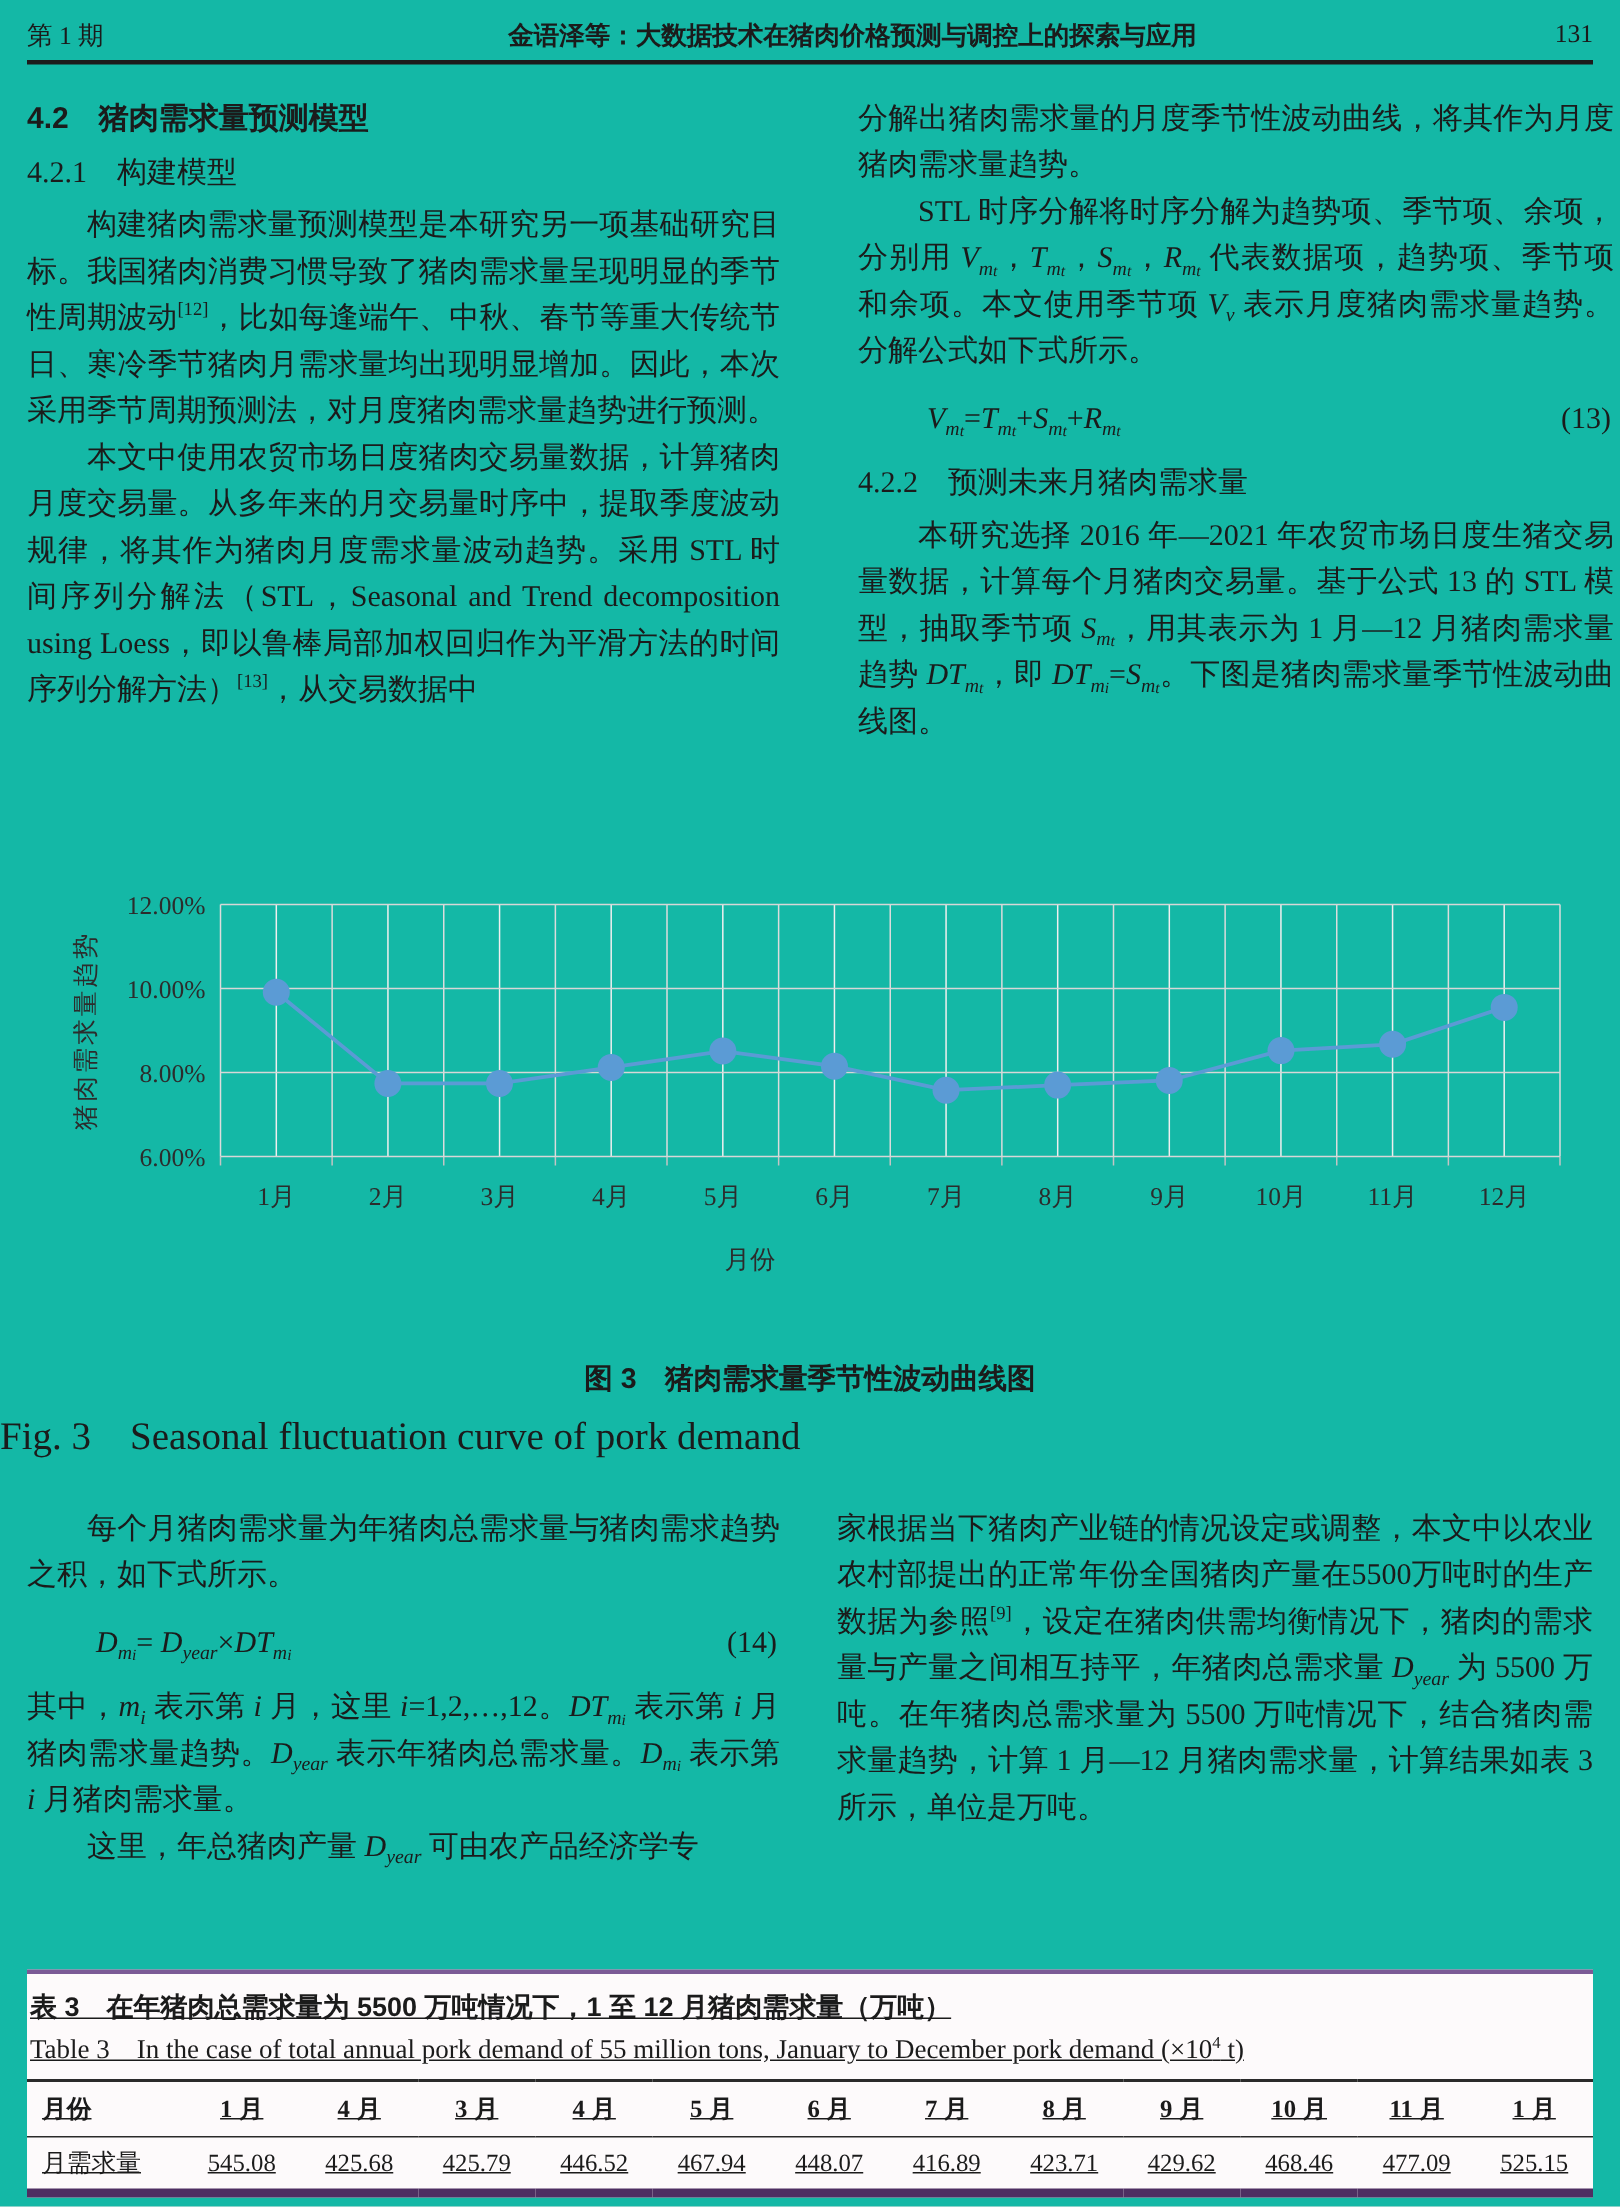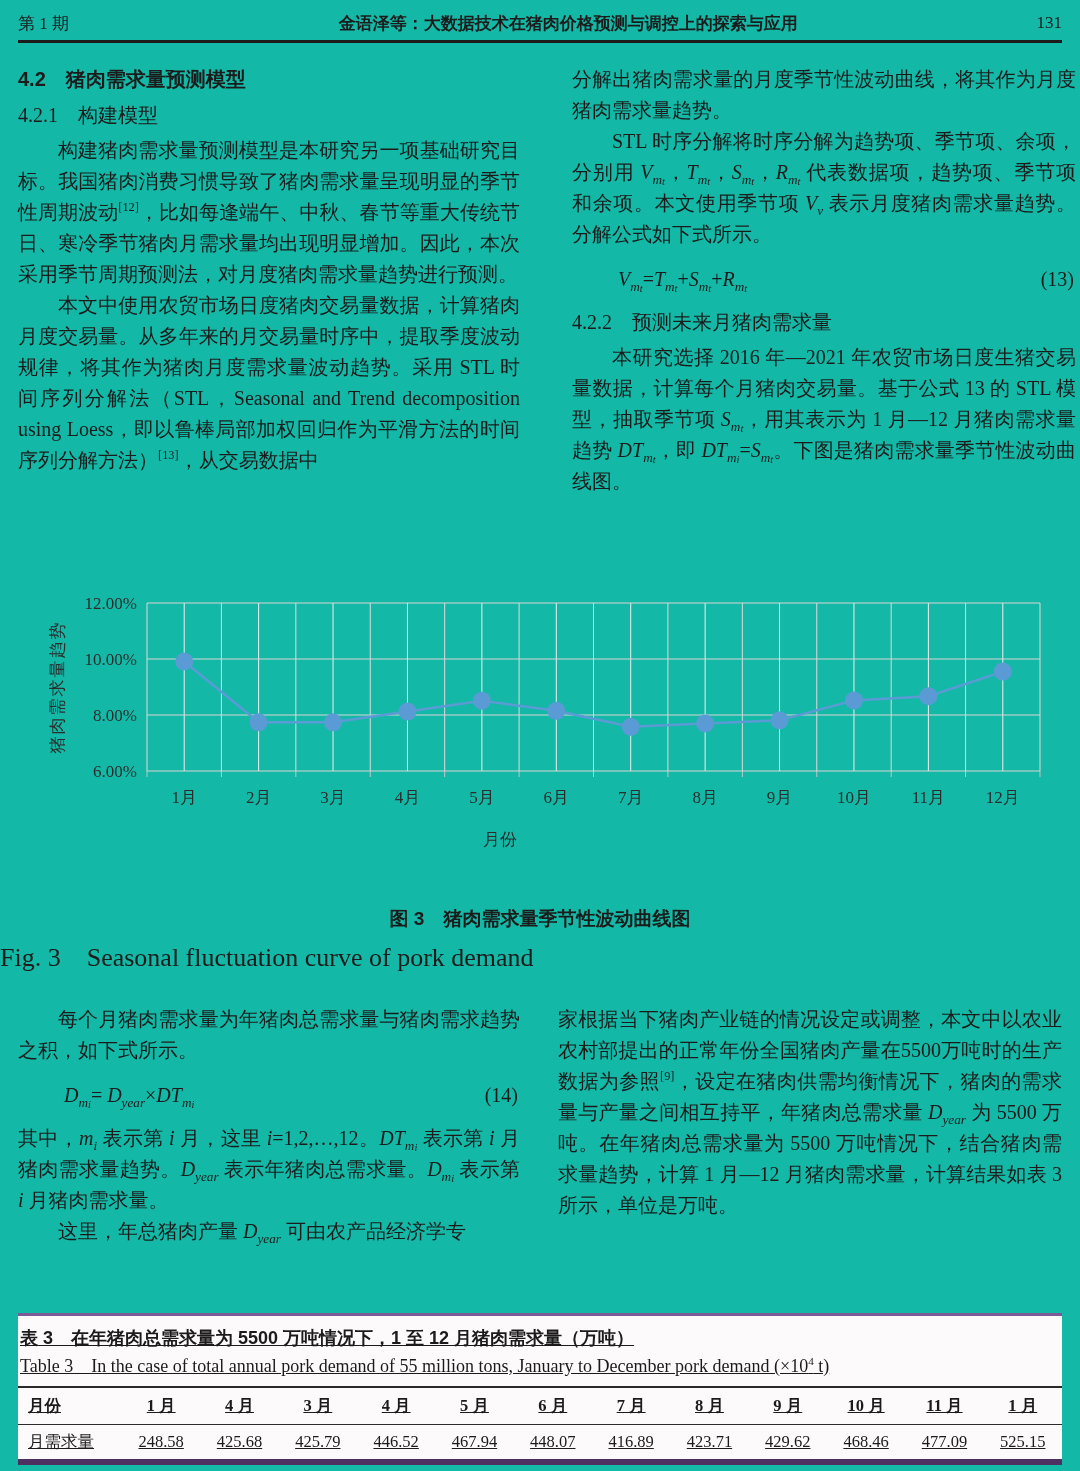--- a/index.html
+++ b/index.html
@@ -218,21 +218,21 @@
         <td>6 月</td>
         <td>7 月</td>
         <td>8 月</td>
         <td>9 月</td>
         <td>10 月</td>
         <td>11 月</td>
         <td>1 月</td>
       </tr>
       <tr class="vrow">
         <td class="lead">月需求量</td>
-        <td>248.58</td>
+        <td>545.08</td>
         <td>425.68</td>
         <td>425.79</td>
         <td>446.52</td>
         <td>467.94</td>
         <td>448.07</td>
         <td>416.89</td>
         <td>423.71</td>
         <td>429.62</td>
         <td>468.46</td>
         <td>477.09</td>

